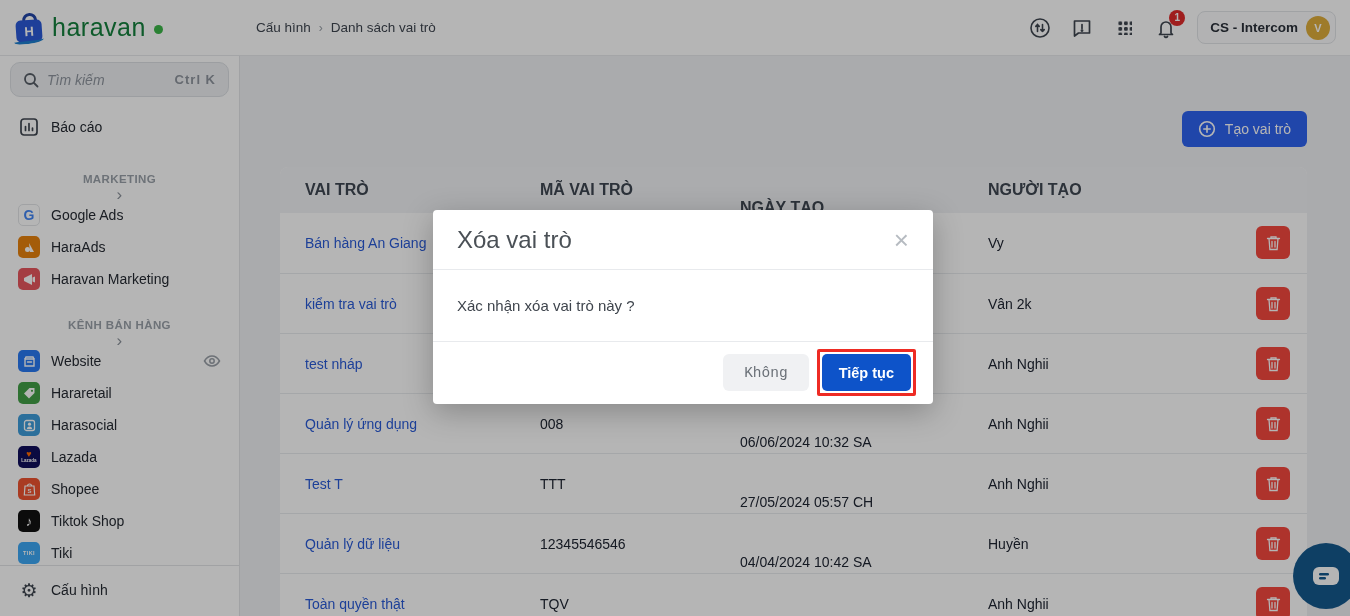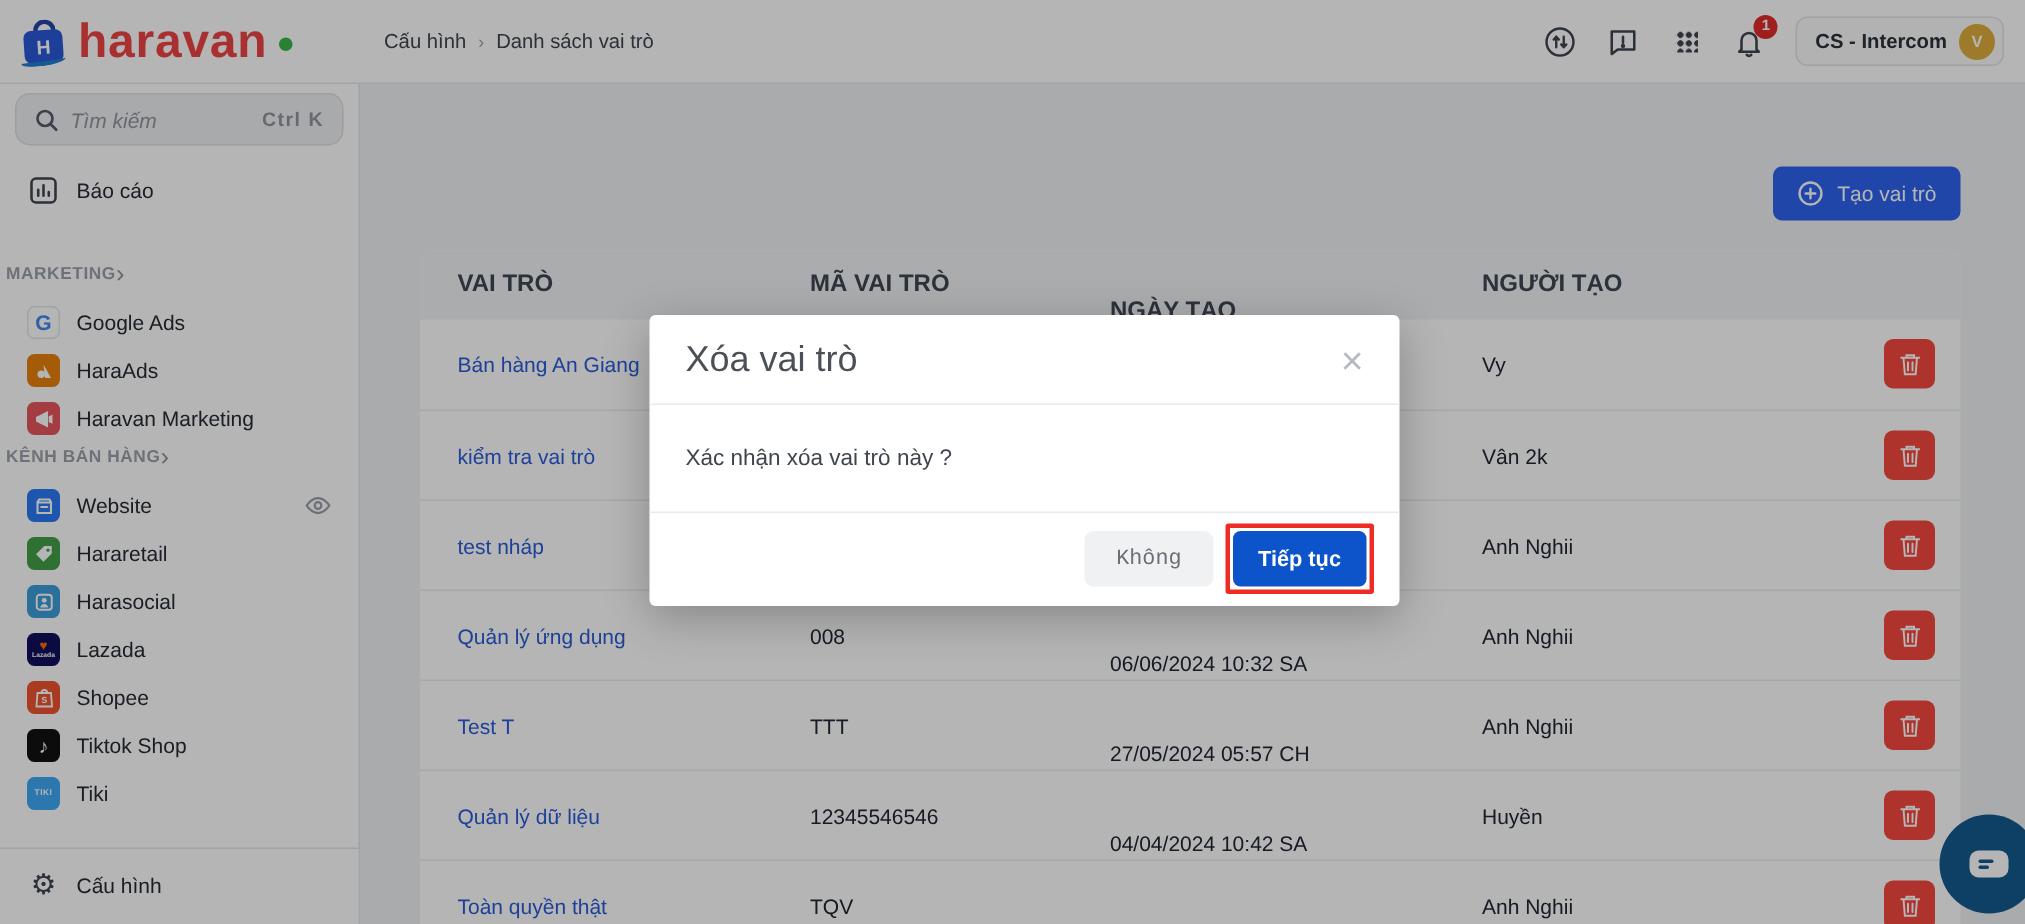--- a/index.html
+++ b/index.html
@@ -8,21 +8,21 @@
 
   
   .header { position:absolute; left:0; top:0; width:1350px; height:56px; background:#fff;
             border-bottom:1px solid #e7e9ec; display:flex; align-items:center; z-index:10; }
   .logo { display:flex; align-items:center; gap:6px; padding-left:14px; width:240px; }
   .logo-bag { position:relative; width:32px; height:34px; }
   .bag-body { position:absolute; left:2px; top:9px; width:26px; height:22px; background:#2b59d8; border-radius:5px; transform:rotate(-4deg); }
   .bag-handle { position:absolute; left:8px; top:2px; width:15px; height:12px; border:3px solid #2346a8; border-bottom:none; border-radius:8px 8px 0 0; transform:rotate(-4deg); }
   .bag-h { position:absolute; left:2px; top:9px; width:26px; height:22px; display:flex; align-items:center; justify-content:center; color:#fff; font-weight:bold; font-size:13px; transform:rotate(-4deg); }
   .bag-swoosh { position:absolute; left:0; top:26px; width:30px; height:7px; border-bottom:3px solid #1e7fd0; border-radius:0 0 60% 40%; transform:rotate(-6deg); }
-  .logo-text { font-size:32px; font-weight:bold; color:#ef4444; letter-spacing:.5px; }
+  .logo-text { font-size:25px; font-weight:normal; color:#15803d; letter-spacing:.5px; }
   .logo-dot { width:9px; height:9px; border-radius:50%; background:#3cb649; margin-left:2px; margin-top:4px; }
   .breadcrumb { display:flex; align-items:center; gap:8px; font-size:13.5px; color:#3f4650; margin-left:16px; }
   .crumb-sep { color:#9aa0a8; font-size:12px; }
   .header-right { margin-left:auto; display:flex; align-items:center; gap:20px; padding-right:14px; }
   .hicon { width:22px; height:22px; display:flex; align-items:center; justify-content:center; color:#3f4650; position:relative; cursor:pointer; }
   .grid-dots { width:15px; height:15px; background-image:radial-gradient(circle, #3f4650 1.9px, transparent 2.1px); background-size:5.6px 5.6px; background-position:0.5px 0.5px; }
   .bell-badge { position:absolute; top:-7px; right:-8px; min-width:16px; height:16px; border-radius:8px; background:#e02b2b; color:#fff; font-size:10px; font-weight:bold; display:flex; align-items:center; justify-content:center; padding:0 4px; }
   .account-chip { display:flex; align-items:center; gap:8px; height:33px; border:1px solid #e2e4e8; border-radius:8px; background:#fbfbfc; padding:0 5px 0 12px; cursor:pointer; }
   .account-chip .name { font-size:13.5px; color:#2b313a; font-weight:600; }
   .avatar { width:24px; height:24px; border-radius:50%; background:#dfae3c; color:#fff; font-size:11px; font-weight:bold; display:flex; align-items:center; justify-content:center; }
@@ -30,24 +30,24 @@
   
   .sidebar { position:absolute; left:0; top:56px; width:240px; height:560px; background:#fff;
              border-right:1px solid #e3e5e8; z-index:10; }
   .search-box { margin:6px 10px 0 10px; height:35px; background:#eef0f3; border:1px solid #dcdfe3;
                 border-radius:10px; display:flex; align-items:center; padding:0 12px; gap:8px; }
   .search-box input { border:none; outline:none; background:transparent; flex:1; font-size:14px; color:#3f4650; font-family:inherit; min-width:0;font-style:italic; }
   .search-box input::placeholder { color:#8f959e; }
   .search-kbd { font-size:13px; font-weight:600; color:#8f959e; letter-spacing:1px; }
   .side-item { display:flex; align-items:center; gap:11px; height:32px; padding:0 18px; font-size:14px; color:#262b33; cursor:pointer; }
   .side-item.first { margin-top:14px; }
-  .section-head { display:flex; align-items:center; height:20px; padding:0 4px;
-                  font-size:11.5px; font-weight:bold; color:#9aa1a9; letter-spacing:.4px; cursor:pointer; }
+  .section-head { display:flex; align-items:center; justify-content:space-between; height:20px; padding:0 4px;
+                  font-size:11.5px; font-weight:bold; color:#9aa1a9; letter-spacing:.4px; cursor:pointer;flex-direction:column; }
   .section-head .chev { font-size:17px; color:#8b929b; font-weight:normal; }
-  .mt30 { margin-top:30px; } .mt24 { } .mt6 { margin-top:6px; }
+  .mt30 { margin-top:30px; } .mt24 { margin-top:24px; } .mt6 { margin-top:6px; }
   .chip { width:22px; height:22px; border-radius:5px; display:flex; align-items:center; justify-content:center;
           color:#fff; font-weight:bold; flex:none; overflow:hidden; }
   .chip.white { background:#fff; border:1px solid #e3e5e8; }
   .eye { margin-left:auto; color:#9aa0a8; display:flex; }
   .side-footer { position:absolute; left:0; bottom:0; width:100%; border-top:1px solid #e3e5e8; padding:8px 0 10px 0; background:#fff; }
   .side-footer .side-item { height:32px; }
   .gear-glyph { font-size:19px; color:#3f4650; width:22px; text-align:center; }
 
   
   .main { position:absolute; left:240px; top:56px; width:1110px; height:560px; }

